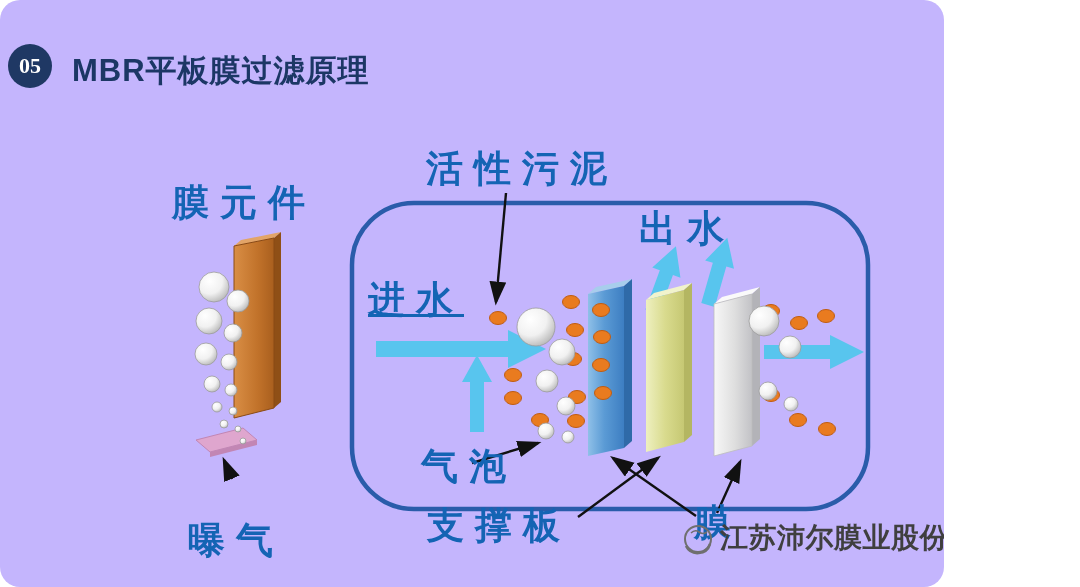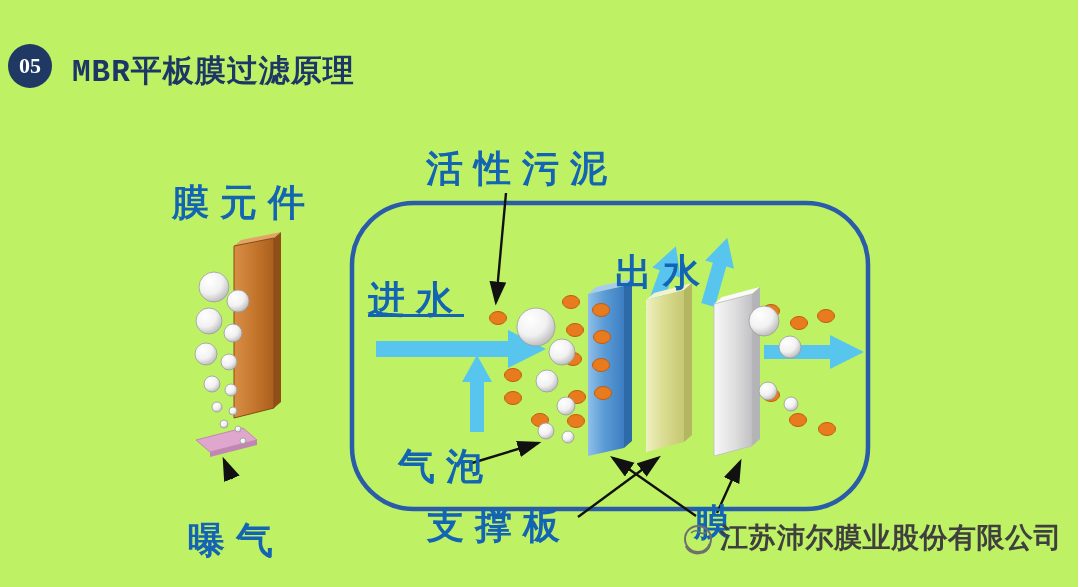--- a/index.html
+++ b/index.html
@@ -1,33 +1,33 @@
 <!DOCTYPE html>
 <html><head>
 <meta charset="utf-8">
 <style>
   * { margin:0; padding:0; box-sizing:border-box; }
   html,body { width:1080px; height:587px; }
   body { background:#ffffff; font-family:"Liberation Sans", sans-serif; }
-  .slide { position:relative; width:1078px; height:587px; background:#bef264; overflow:hidden; }
+  .slide { position:relative; width:944px; height:587px; background:#c4b5fd; overflow:hidden;border-radius:20px; }
   .art { position:absolute; left:0; top:0; width:1080px; height:587px; }
 
   .badge { position:absolute; left:8px; top:44px; width:44px; height:44px; border-radius:50%;
            background:#1f3864; color:#fff; display:flex; align-items:center; justify-content:center;
            font-family:"Liberation Serif", serif; font-size:22px; font-weight:600; }
-  .title { position:absolute; left:72px; top:50px; font-family:Liberation Mono, monospace;
+  .title { position:absolute; left:72px; top:50px; font-family:Liberation Sans, sans-serif;
            font-size:31px; font-weight:600; color:#1c3765; letter-spacing:1px; white-space:nowrap; }
 
   .lbl { position:absolute; color:#1464b4; font-weight:700; font-size:37px; line-height:1.1;
          letter-spacing:11px; white-space:nowrap; }
   .lbl-membrane-element { left:172px; top:183px; }
   .lbl-activated-sludge { left:426px; top:149px;text-align:center; }
-  .lbl-effluent { left:615px; top:209px;margin-top:44px; }
+  .lbl-effluent { left:639px; top:209px; }
   .lbl-influent { left:368px; top:280px;text-decoration:underline; }
-  .lbl-bubbles { left:398px; top:447px; }
+  .lbl-bubbles { left:421px; top:447px; }
   .lbl-support { left:427px; top:506px; }
   .lbl-membrane { left:694px; top:503px; }
   .lbl-aeration { left:188px; top:477px;margin-top:44px; }
 
   .corner-logo { position:absolute; right:10px; top:8px; width:80px; height:84px; }
   .corner-logo .logo-text { position:absolute; left:0; top:30px; width:80px; text-align:center;
         color:#1a63b8; font-size:17px; font-weight:700; letter-spacing:2px; }
 
   .footer { position:absolute; left:680px; top:519px; display:flex; align-items:flex-start; gap:4px; }
   .footer-text { color:#3f3f3f; font-size:28px; font-weight:600; letter-spacing:0.5px; white-space:nowrap; }

